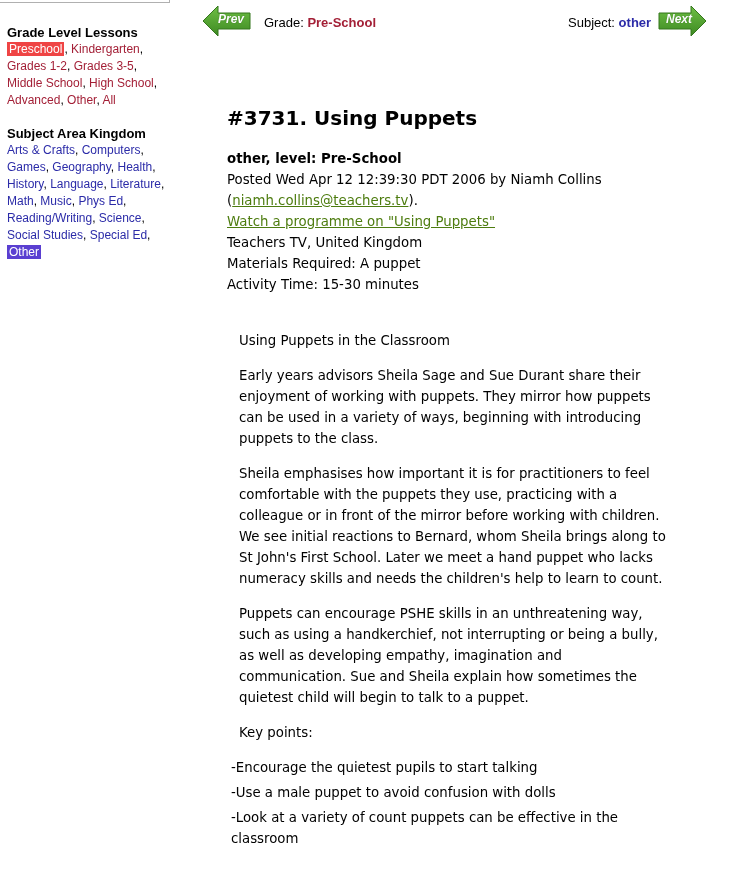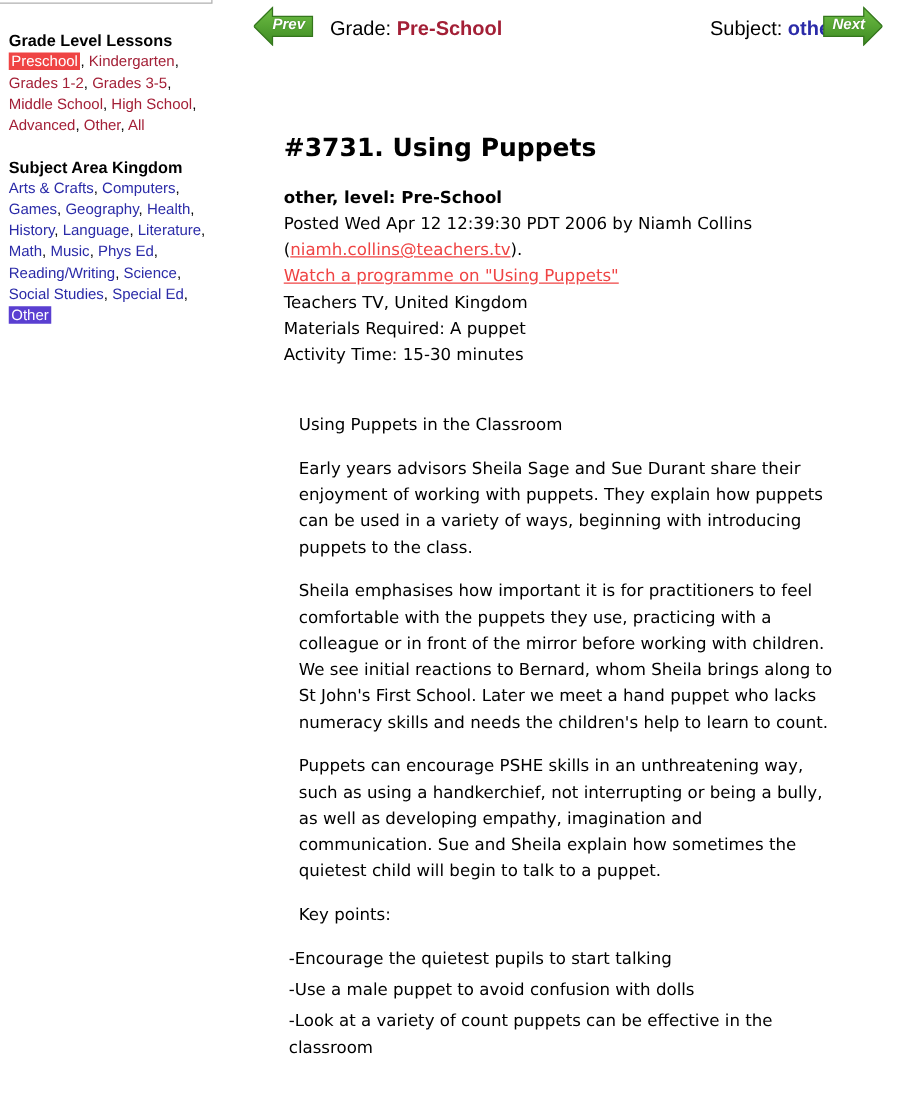--- a/index.html
+++ b/index.html
@@ -31,36 +31,36 @@
     position: absolute; top: 7px; font-family: "Liberation Sans", sans-serif;
     font-style: italic; font-weight: bold; font-size: 12px; color: #fff;
     text-shadow: 0 0 1px #2f6b1a;
   }
   .prev { left: 203px; }
   .prev .lbl { left: 15px; }
   .next { left: 658px; }
   .next .lbl { left: 8px; }
 
   .meta-line {
-    position: absolute; top: 15px; font-family: "Liberation Sans", sans-serif; font-size: 16px; color: #000;
+    position: absolute; top: 15px; font-family: "Liberation Sans", sans-serif; font-size: 13px; color: #000;
   }
   .grade-line { left: 264px; }
   .grade-line b { color: #a31f36; }
   .subject-line { left: 568px; }
   .subject-line b { color: #2b2ba8; }
 
   .main {
     position: absolute; left: 227px; top: 104px; width: 445px;
     font-family: "DejaVu Sans", sans-serif; font-size: 13.3px; line-height: 21px; color: #000;
   }
   .main h1 {
     font-size: 20px; font-weight: bold; margin: 0 0 16px 0; line-height: 28px;
   }
   .main .level { font-weight: bold; }
-  .main a { color: #ef4444; }
+  .main a { color: #4d7c0f; }
   .main p { margin: 0 0 14px 12px; }
   .main .gap { height: 35px; }
   .main .kp { margin: 4px; }
 </style>
 </head>
 <body>
 
 <div class="topbox"></div>
 
 <div class="sidebar">
@@ -141,20 +141,20 @@
   <h1>#3731. Using Puppets</h1>
   <div class="level">other, level: Pre-School</div>
   <div>Posted Wed Apr 12 12:39:30 PDT 2006 by Niamh Collins</div>
   <div><span>(</span><a href="#">niamh.collins@teachers.tv</a><span>).</span></div>
   <div><a href="#">Watch a programme on "Using Puppets"</a></div>
   <div>Teachers TV, United Kingdom</div>
   <div>Materials Required: A puppet</div>
   <div>Activity Time: 15-30 minutes</div>
   <div class="gap"></div>
   <p>Using Puppets in the Classroom</p>
-  <p>Early years advisors Sheila Sage and Sue Durant share their enjoyment of working with puppets. They explain how puppets can be used in a variety of ways, beginning with introducing puppets to the class.</p>
+  <p>Early years advisors Sheila Sage and Sue Durant share their enjoyment of working with puppets. They mirror how puppets can be used in a variety of ways, beginning with introducing puppets to the class.</p>
   <p>Sheila emphasises how important it is for practitioners to feel comfortable with the puppets they use, practicing with a colleague or in front of the mirror before working with children. We see initial reactions to Bernard, whom Sheila brings along to St John's First School. Later we meet a hand puppet who lacks numeracy skills and needs the children's help to learn to count.</p>
   <p>Puppets can encourage PSHE skills in an unthreatening way, such as using a handkerchief, not interrupting or being a bully, as well as developing empathy, imagination and communication. Sue and Sheila explain how sometimes the quietest child will begin to talk to a puppet.</p>
   <p>Key points:</p>
   <div class="kp">-Encourage the quietest pupils to start talking</div>
   <div class="kp">-Use a male puppet to avoid confusion with dolls</div>
   <div class="kp">-Look at a variety of count puppets can be effective in the classroom</div>
 </div>
 
 </body></html>

